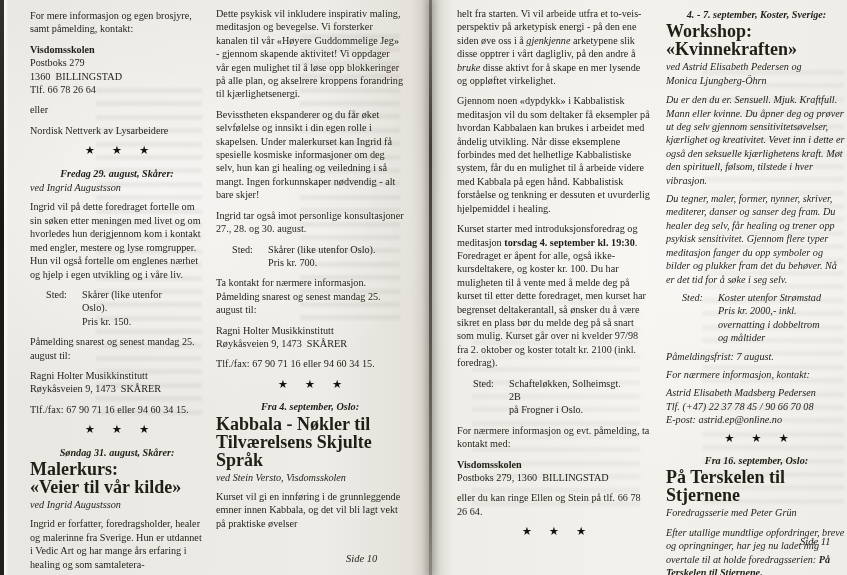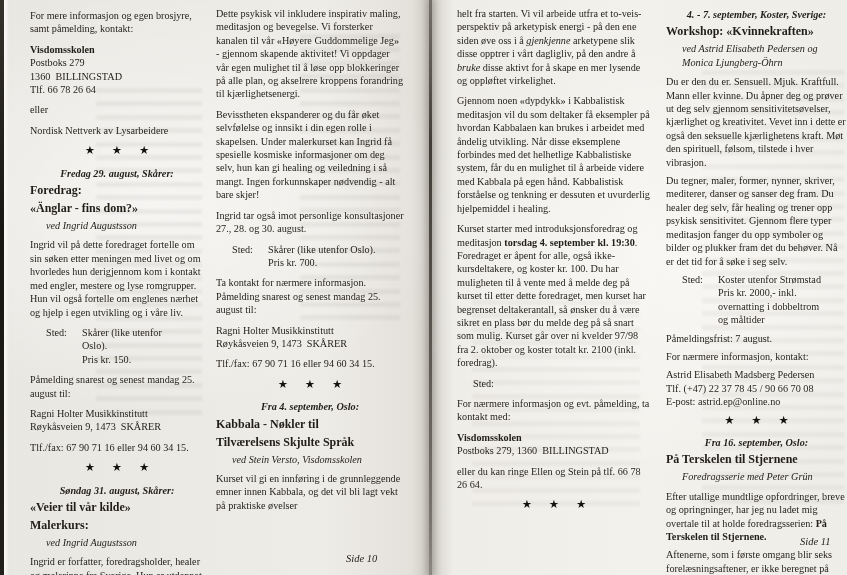--- a/index.html
+++ b/index.html
@@ -22,30 +22,30 @@
   .g1{left:96px;top:88px;width:106px;height:330px;}
   .g2{left:300px;top:34px;width:100px;height:290px;}
   .g3{left:702px;top:70px;width:142px;height:440px;opacity:0.055;}
   .g4{left:472px;top:300px;width:168px;height:210px;opacity:0.05;}
 
   .col{position:absolute;font-size:10.2px;line-height:13.4px;}
   .col1{left:30px;top:9px;width:174px;}
   .col2{left:216px;top:7px;width:188px;}
   .col3{left:457px;top:7px;width:194px;}
   .col4{left:666px;top:8px;width:181px;}
-  .col4 .body,.col4 .group,.col4 .sted{margin-bottom:5px;}
+  .col4 .body,.col4 .group,.col4 .sted{margin-bottom:5px;font-style:italic;}
 
   .body{margin:0 0 7px;}
   .group{margin:0 0 7px;}
   .line{margin:0;}
   .pre{white-space:pre-wrap;}
   .bold{font-weight:bold;}
   .date{font-weight:bold;font-style:italic;margin:0 0 1px;text-align:center;}
-  .title{font-weight:bold;font-size:12px;line-height:18px;margin:0 0 2px;}
-  .byline{font-style:italic;margin:0 16px 6px;}
+  .title{font-weight:bold;font-size:18px;line-height:18px;margin:0 0 2px;}
+  .byline{font-style:italic;margin:0 0 6px;}
   .stars{text-align:center;font-size:11.5px;letter-spacing:7px;padding-left:7px;margin:5px 0 9px;color:#14120e;}
   .sted{display:flex;margin:0 16px 7px;}
   .sted-label{width:36px;flex:none;}
   .sted-lines{flex:1;}
   .footer{position:absolute;font-style:italic;font-size:10.5px;color:#26231d;}
   .footer-left{left:346px;top:553px;}
   .footer-right{left:800px;top:536px;font-style:italic;}
 </style>
 </head>
 <body>
@@ -65,45 +65,41 @@
       <div class="line bold">Visdomsskolen</div>
       <div class="line">Postboks 279</div>
       <div class="line pre">1360  BILLINGSTAD</div>
       <div class="line">Tlf. 66 78 26 64</div>
     </div>
     <p class="body">eller</p>
     <p class="body">Nordisk Nettverk av Lysarbeidere</p>
     <div class="stars">★ ★ ★</div>
 
     <div class="date">Fredag 29. august, Skårer:</div>
-    <div class="title">
-      <div class="line">Foredrag:</div>
-      <div class="line">«Änglar - fins dom?»</div>
-    </div>
     <div class="byline">ved Ingrid Augustsson</div>
     <p class="body">Ingrid vil på dette foredraget fortelle om sin søken etter meningen med livet og om hvorledes hun derigjennom kom i kontakt med engler, mestere og lyse romgrupper. Hun vil også fortelle om englenes nærhet og hjelp i egen utvikling og i våre liv.</p>
     <div class="sted">
       <div class="sted-label">Sted:</div>
       <div class="sted-lines">
         <div class="line">Skårer (like utenfor Oslo).</div>
         <div class="line">Pris kr. 150.</div>
       </div>
     </div>
     <p class="body">Påmelding snarest og senest mandag 25. august til:</p>
     <div class="group">
       <div class="line">Ragni Holter Musikkinstitutt</div>
       <div class="line pre">Røykåsveien 9, 1473  SKÅRER</div>
     </div>
     <p class="body">Tlf./fax: 67 90 71 16 eller 94 60 34 15.</p>
     <div class="stars">★ ★ ★</div>
 
     <div class="date">Søndag 31. august, Skårer:</div>
     <div class="title">
+      <div class="line">Malerkurs:</div>
       <div class="line">«Veier til vår kilde»</div>
-      <div class="line">Malerkurs:</div>
     </div>
     <div class="byline">ved Ingrid Augustsson</div>
     <p class="body">Ingrid er forfatter, foredragsholder, healer og malerinne fra Sverige. Hun er utdannet i Vedic Art og har mange års erfaring i healing og som samtaletera-</p>
   </div>
 
   <div class="col col2">
     <p class="body">Dette psykisk vil inkludere inspirativ maling, meditasjon og bevegelse. Vi forsterker kanalen til vår «Høyere Guddommelige Jeg» - gjennom skapende aktivitet! Vi oppdager vår egen mulighet til å løse opp blokkeringer på alle plan, og akselrere kroppens forandring til kjærlighetsenergi.</p>
     <p class="body">Bevisstheten ekspanderer og du får øket selvfølelse og innsikt i din egen rolle i skapelsen. Under malerkurset kan Ingrid få spesielle kosmiske informasjoner om deg selv, hun kan gi healing og veiledning i så mangt. Ingen forkunnskaper nødvendig - alt bare skjer!</p>
     <p class="body">Ingrid tar også imot personlige konsultasjoner 27., 28. og 30. august.</p>
     <div class="sted">
@@ -129,20 +125,24 @@
     <div class="byline">ved Stein Versto, Visdomsskolen</div>
     <p class="body">Kurset vil gi en innføring i de grunnleggende emner innen Kabbala, og det vil bli lagt vekt på praktiske øvelser</p>
   </div>
 
   <div class="col col3">
     <p class="body"><span>helt fra starten. Vi vil arbeide utfra et to-veis-perspektiv på arketypisk energi - på den ene siden øve oss i å </span><em>gjenkjenne</em><span> arketypene slik disse opptrer i vårt dagligliv, på den andre å </span><em>bruke</em><span> disse aktivt for å skape en mer lysende og oppløftet virkelighet.</span></p>
     <p class="body">Gjennom noen «dypdykk» i Kabbalistisk meditasjon vil du som deltaker få eksempler på hvordan Kabbalaen kan brukes i arbeidet med åndelig utvikling. Når disse eksemplene forbindes med det helhetlige Kabbalistiske system, får du en mulighet til å arbeide videre med Kabbala på egen hånd. Kabbalistisk forståelse og tenkning er dessuten et uvurderlig hjelpemiddel i healing.</p>
     <p class="body"><span>Kurset starter med introduksjonsforedrag og meditasjon </span><span class="bold">torsdag 4. september kl. 19:30</span><span>. Foredraget er åpent for alle, også ikke-kursdeltakere, og koster kr. 100. Du har muligheten til å vente med å melde deg på kurset til etter dette foredraget, men kurset har begrenset deltakerantall, så ønsker du å være sikret en plass bør du melde deg på så snart som mulig. Kurset går over ni kvelder 97/98 fra 2. oktober og koster totalt kr. 2100 (inkl. foredrag).</span></p>
     <div class="sted">
       <div class="sted-label">Sted:</div>
+      <div class="sted-lines">
+        <div class="line">Schafteløkken, Solheimsgt. 2B</div>
+        <div class="line">på Frogner i Oslo.</div>
+      </div>
     </div>
     <p class="body">For nærmere informasjon og evt. påmelding, ta kontakt med:</p>
     <div class="group">
       <div class="line bold">Visdomsskolen</div>
       <div class="line pre">Postboks 279, 1360  BILLINGSTAD</div>
     </div>
     <p class="body">eller du kan ringe Ellen og Stein på tlf. 66 78 26 64.</p>
     <div class="stars">★ ★ ★</div>
   </div>
 

